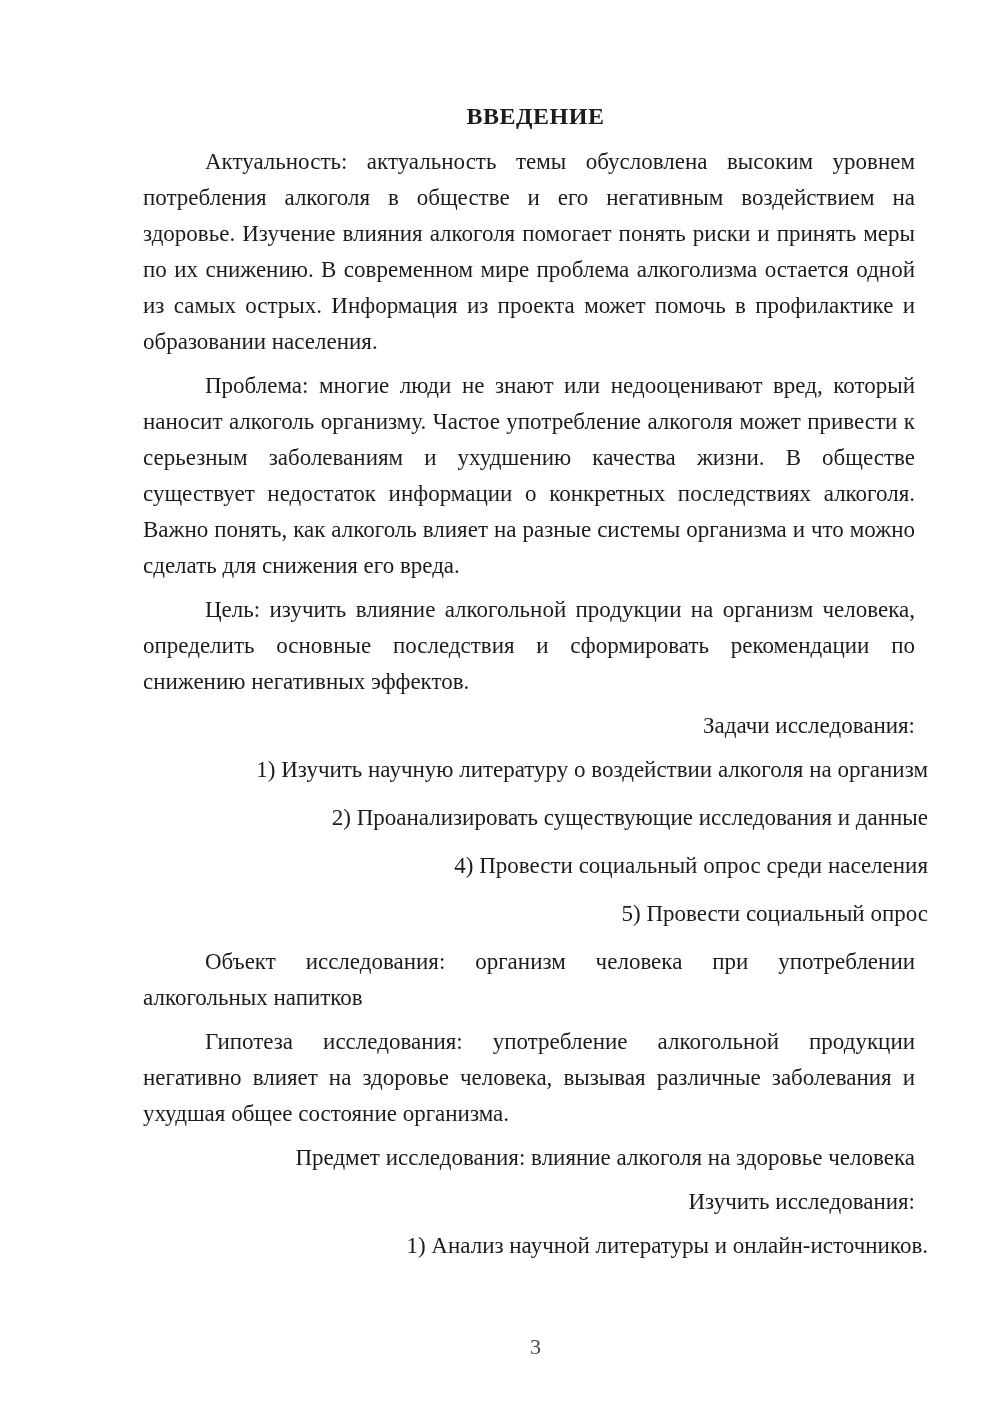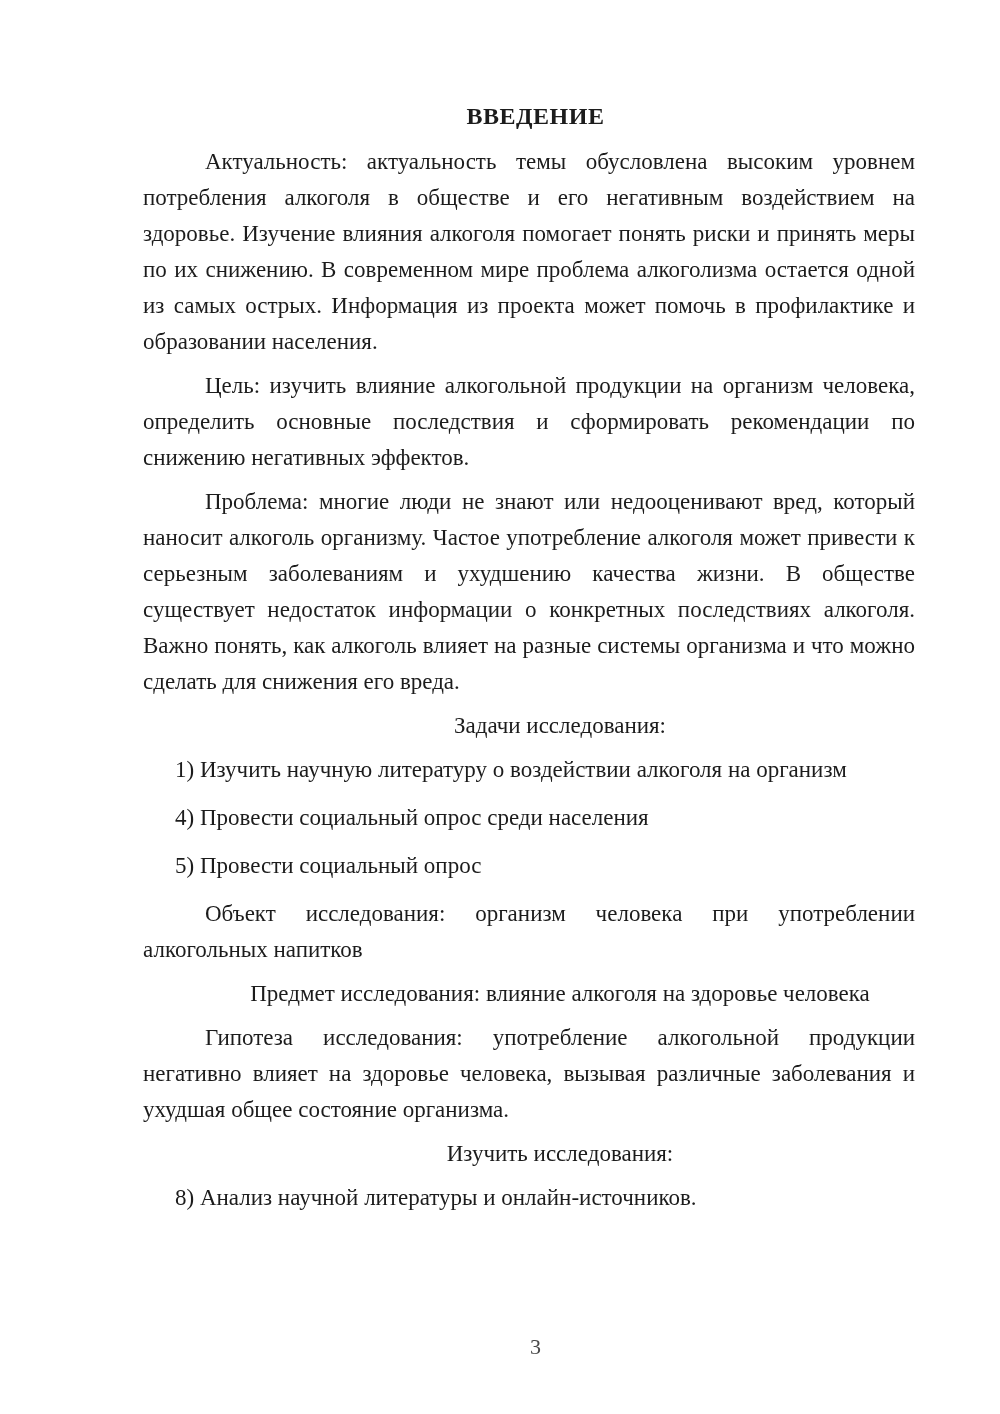--- a/index.html
+++ b/index.html
@@ -28,26 +28,26 @@
     letter-spacing: 0.5px;
   }
   .para {
     font-size: 23px;
     line-height: 36px;
     text-align: justify;
     text-indent: 62px;
     margin: 0 13px 8px 0;
   }
   .para.no-justify {
-    text-align: center;
+    text-align: right;
   }
   .list-item {
     font-size: 23px;
     line-height: 36px;
-    text-align: left;
+    text-align: right;
     text-indent: 0;
     margin: 0 0 12px 32px;
   }
   .page-footer {
     position: absolute;
     left: 143px;
     right: 72px;
     bottom: 52px;
     text-align: center;
     font-size: 22px;
@@ -57,39 +57,40 @@
 </style>
 </head>
 <body>
 
 <div class="page">
 
   <h1 class="doc-title">ВВЕДЕНИЕ</h1>
 
   <p class="para">Актуальность: актуальность темы обусловлена высоким уровнем потребления алкоголя в обществе и его негативным воздействием на здоровье. Изучение влияния алкоголя помогает понять риски и принять меры по их снижению. В современном мире проблема алкоголизма остается одной из самых острых. Информация из проекта может помочь в профилактике и образовании населения.</p>
 
+  <p class="para">Проблема: многие люди не знают или недооценивают вред, который наносит алкоголь организму. Частое употребление алкоголя может привести к серьезным заболеваниям и ухудшению качества жизни. В обществе существует недостаток информации о конкретных последствиях алкоголя. Важно понять, как алкоголь влияет на разные системы организма и что можно сделать для снижения его вреда.</p>
+
   <p class="para">Цель: изучить влияние алкогольной продукции на организм человека, определить основные последствия и сформировать рекомендации по снижению негативных эффектов.</p>
-
-  <p class="para">Проблема: многие люди не знают или недооценивают вред, который наносит алкоголь организму. Частое употребление алкоголя может привести к серьезным заболеваниям и ухудшению качества жизни. В обществе существует недостаток информации о конкретных последствиях алкоголя. Важно понять, как алкоголь влияет на разные системы организма и что можно сделать для снижения его вреда.</p>
 
   <p class="para no-justify">Задачи исследования:</p>
 
   <p class="list-item">1) Изучить научную литературу о воздействии алкоголя на организм</p>
 
+  <p class="list-item">2) Проанализировать существующие исследования и данные</p>
 
   <p class="list-item">4) Провести социальный опрос среди населения</p>
 
   <p class="list-item">5) Провести социальный опрос</p>
 
 
   <p class="para">Объект исследования: организм человека при употреблении алкогольных напитков</p>
 
+  <p class="para">Гипотеза исследования: употребление алкогольной продукции негативно влияет на здоровье человека, вызывая различные заболевания и ухудшая общее состояние организма.</p>
+
   <p class="para no-justify">Предмет исследования: влияние алкоголя на здоровье человека</p>
-
-  <p class="para">Гипотеза исследования: употребление алкогольной продукции негативно влияет на здоровье человека, вызывая различные заболевания и ухудшая общее состояние организма.</p>
 
   <p class="para no-justify">Изучить исследования:</p>
 
-  <p class="list-item">8) Анализ научной литературы и онлайн-источников.</p>
+  <p class="list-item">1) Анализ научной литературы и онлайн-источников.</p>
 
   <div class="page-footer">3</div>
 
 </div>
 
 </body></html>

